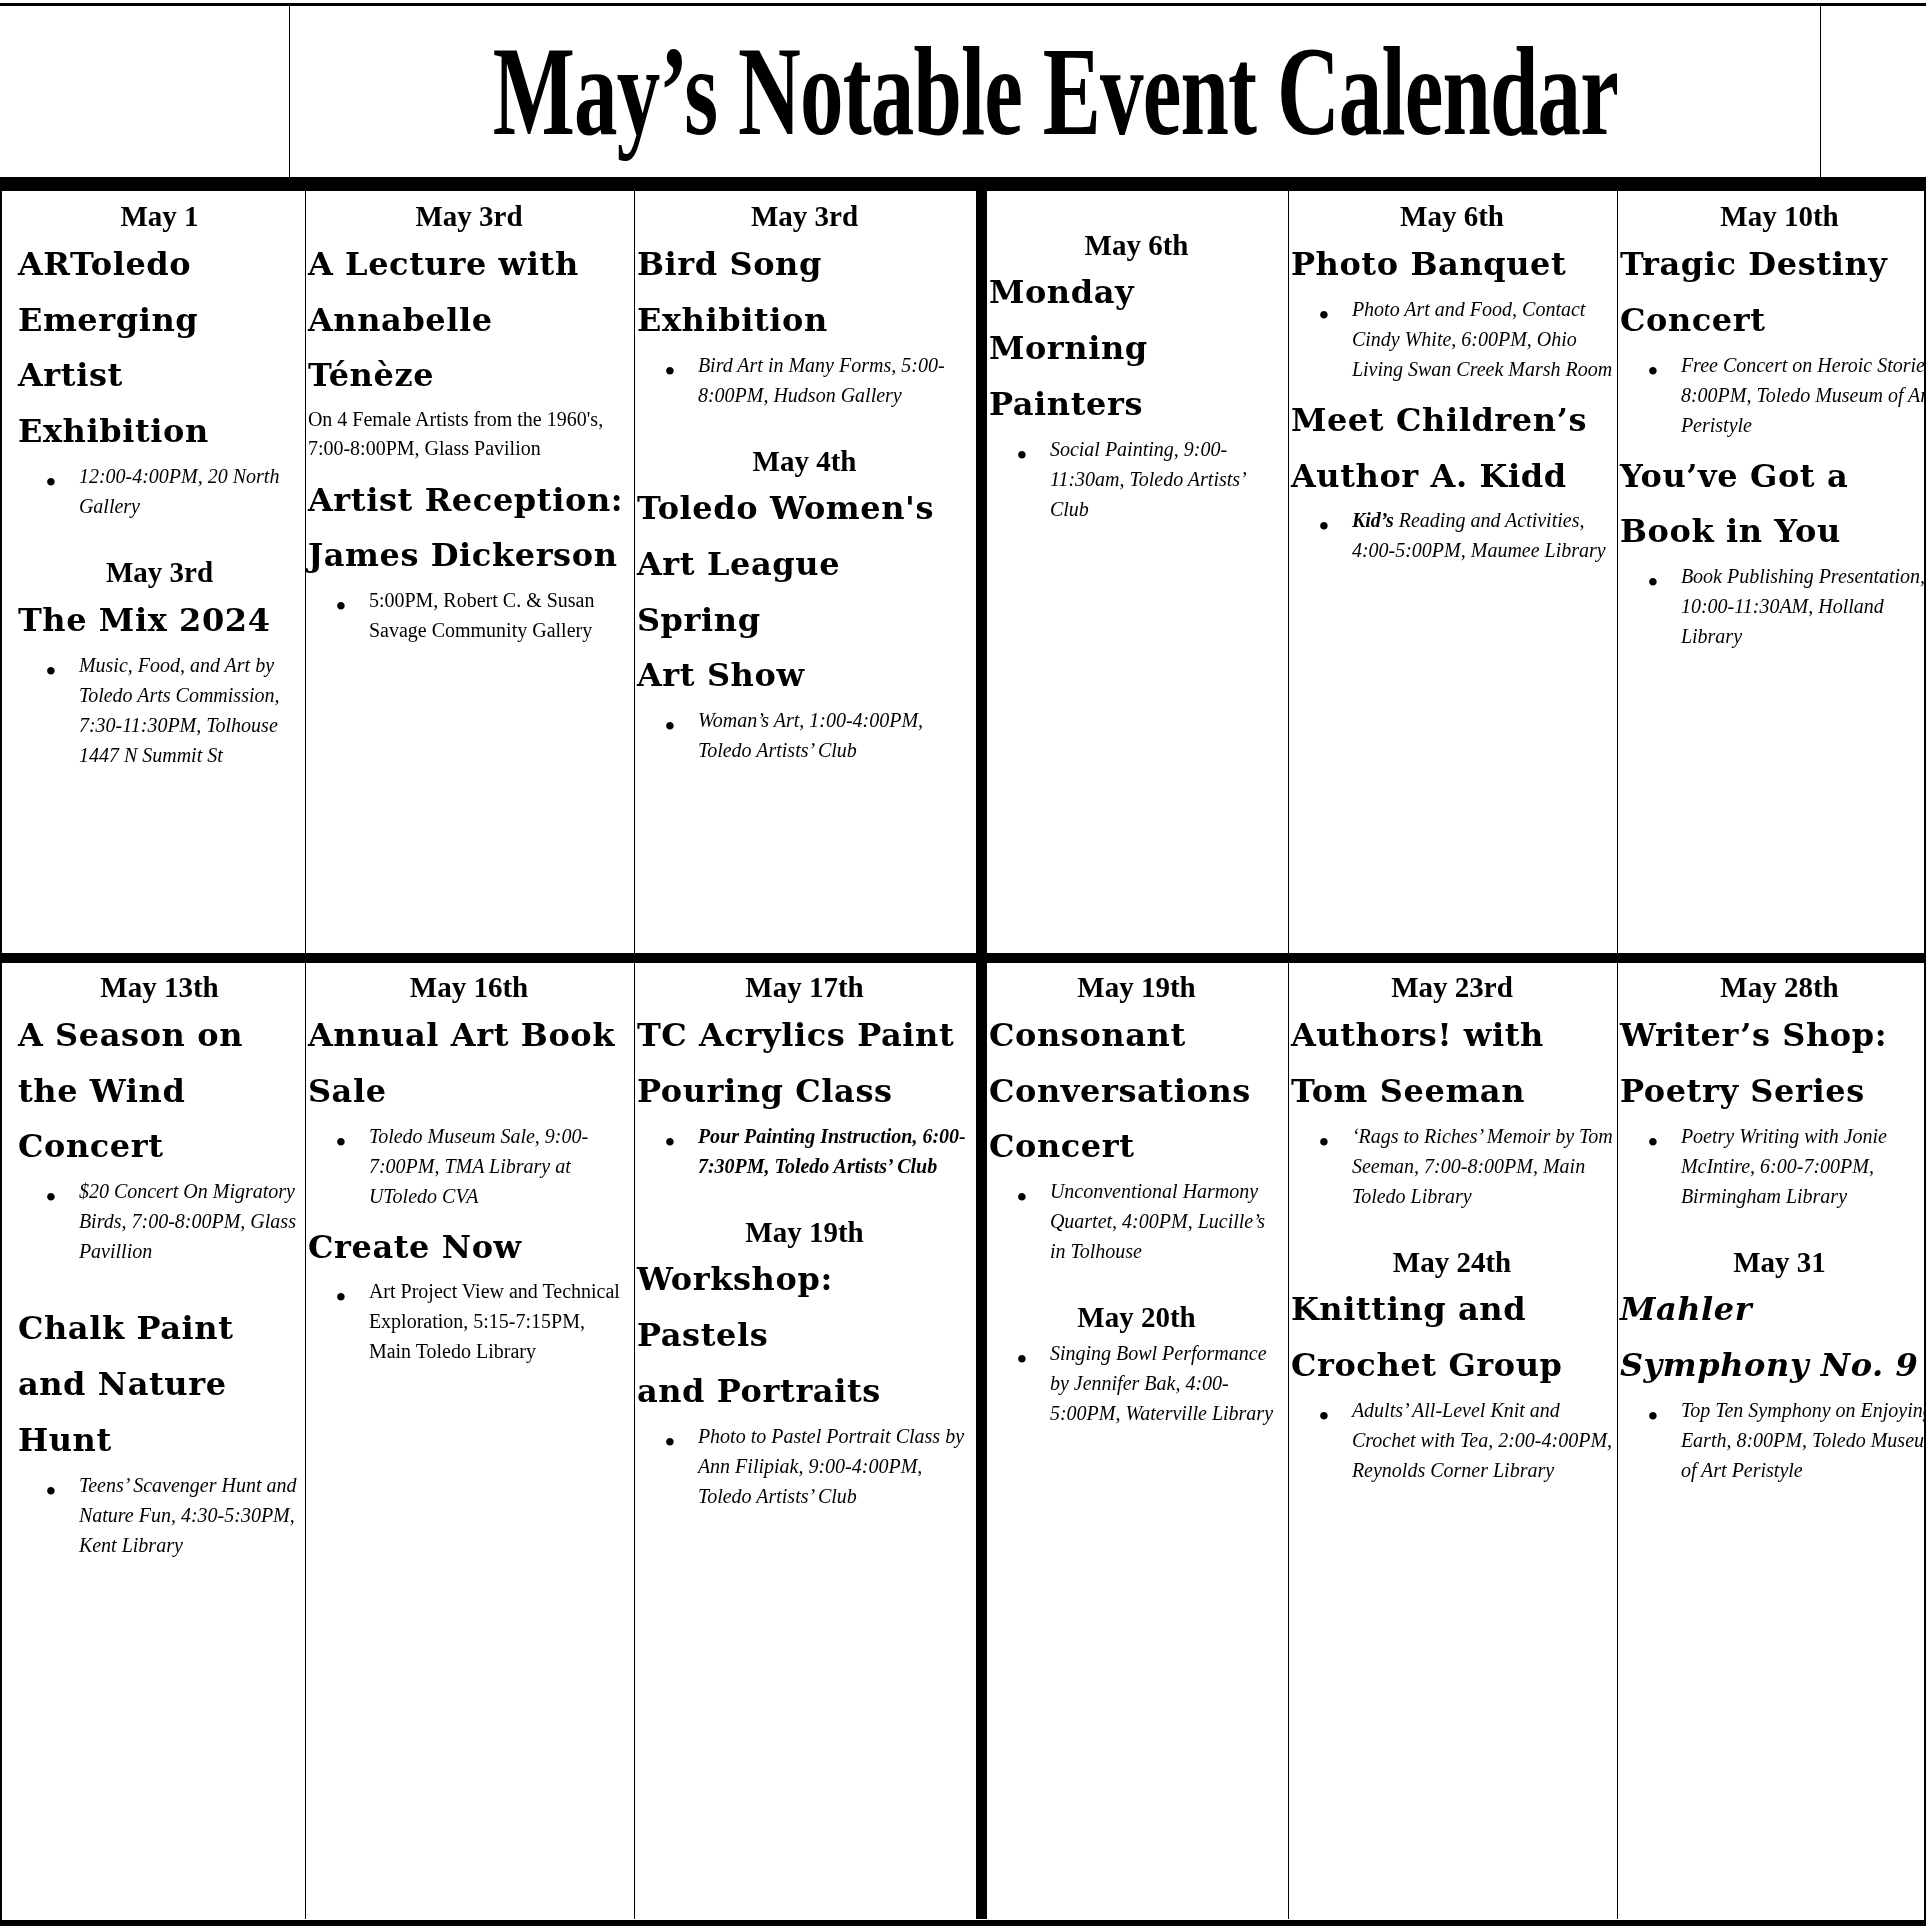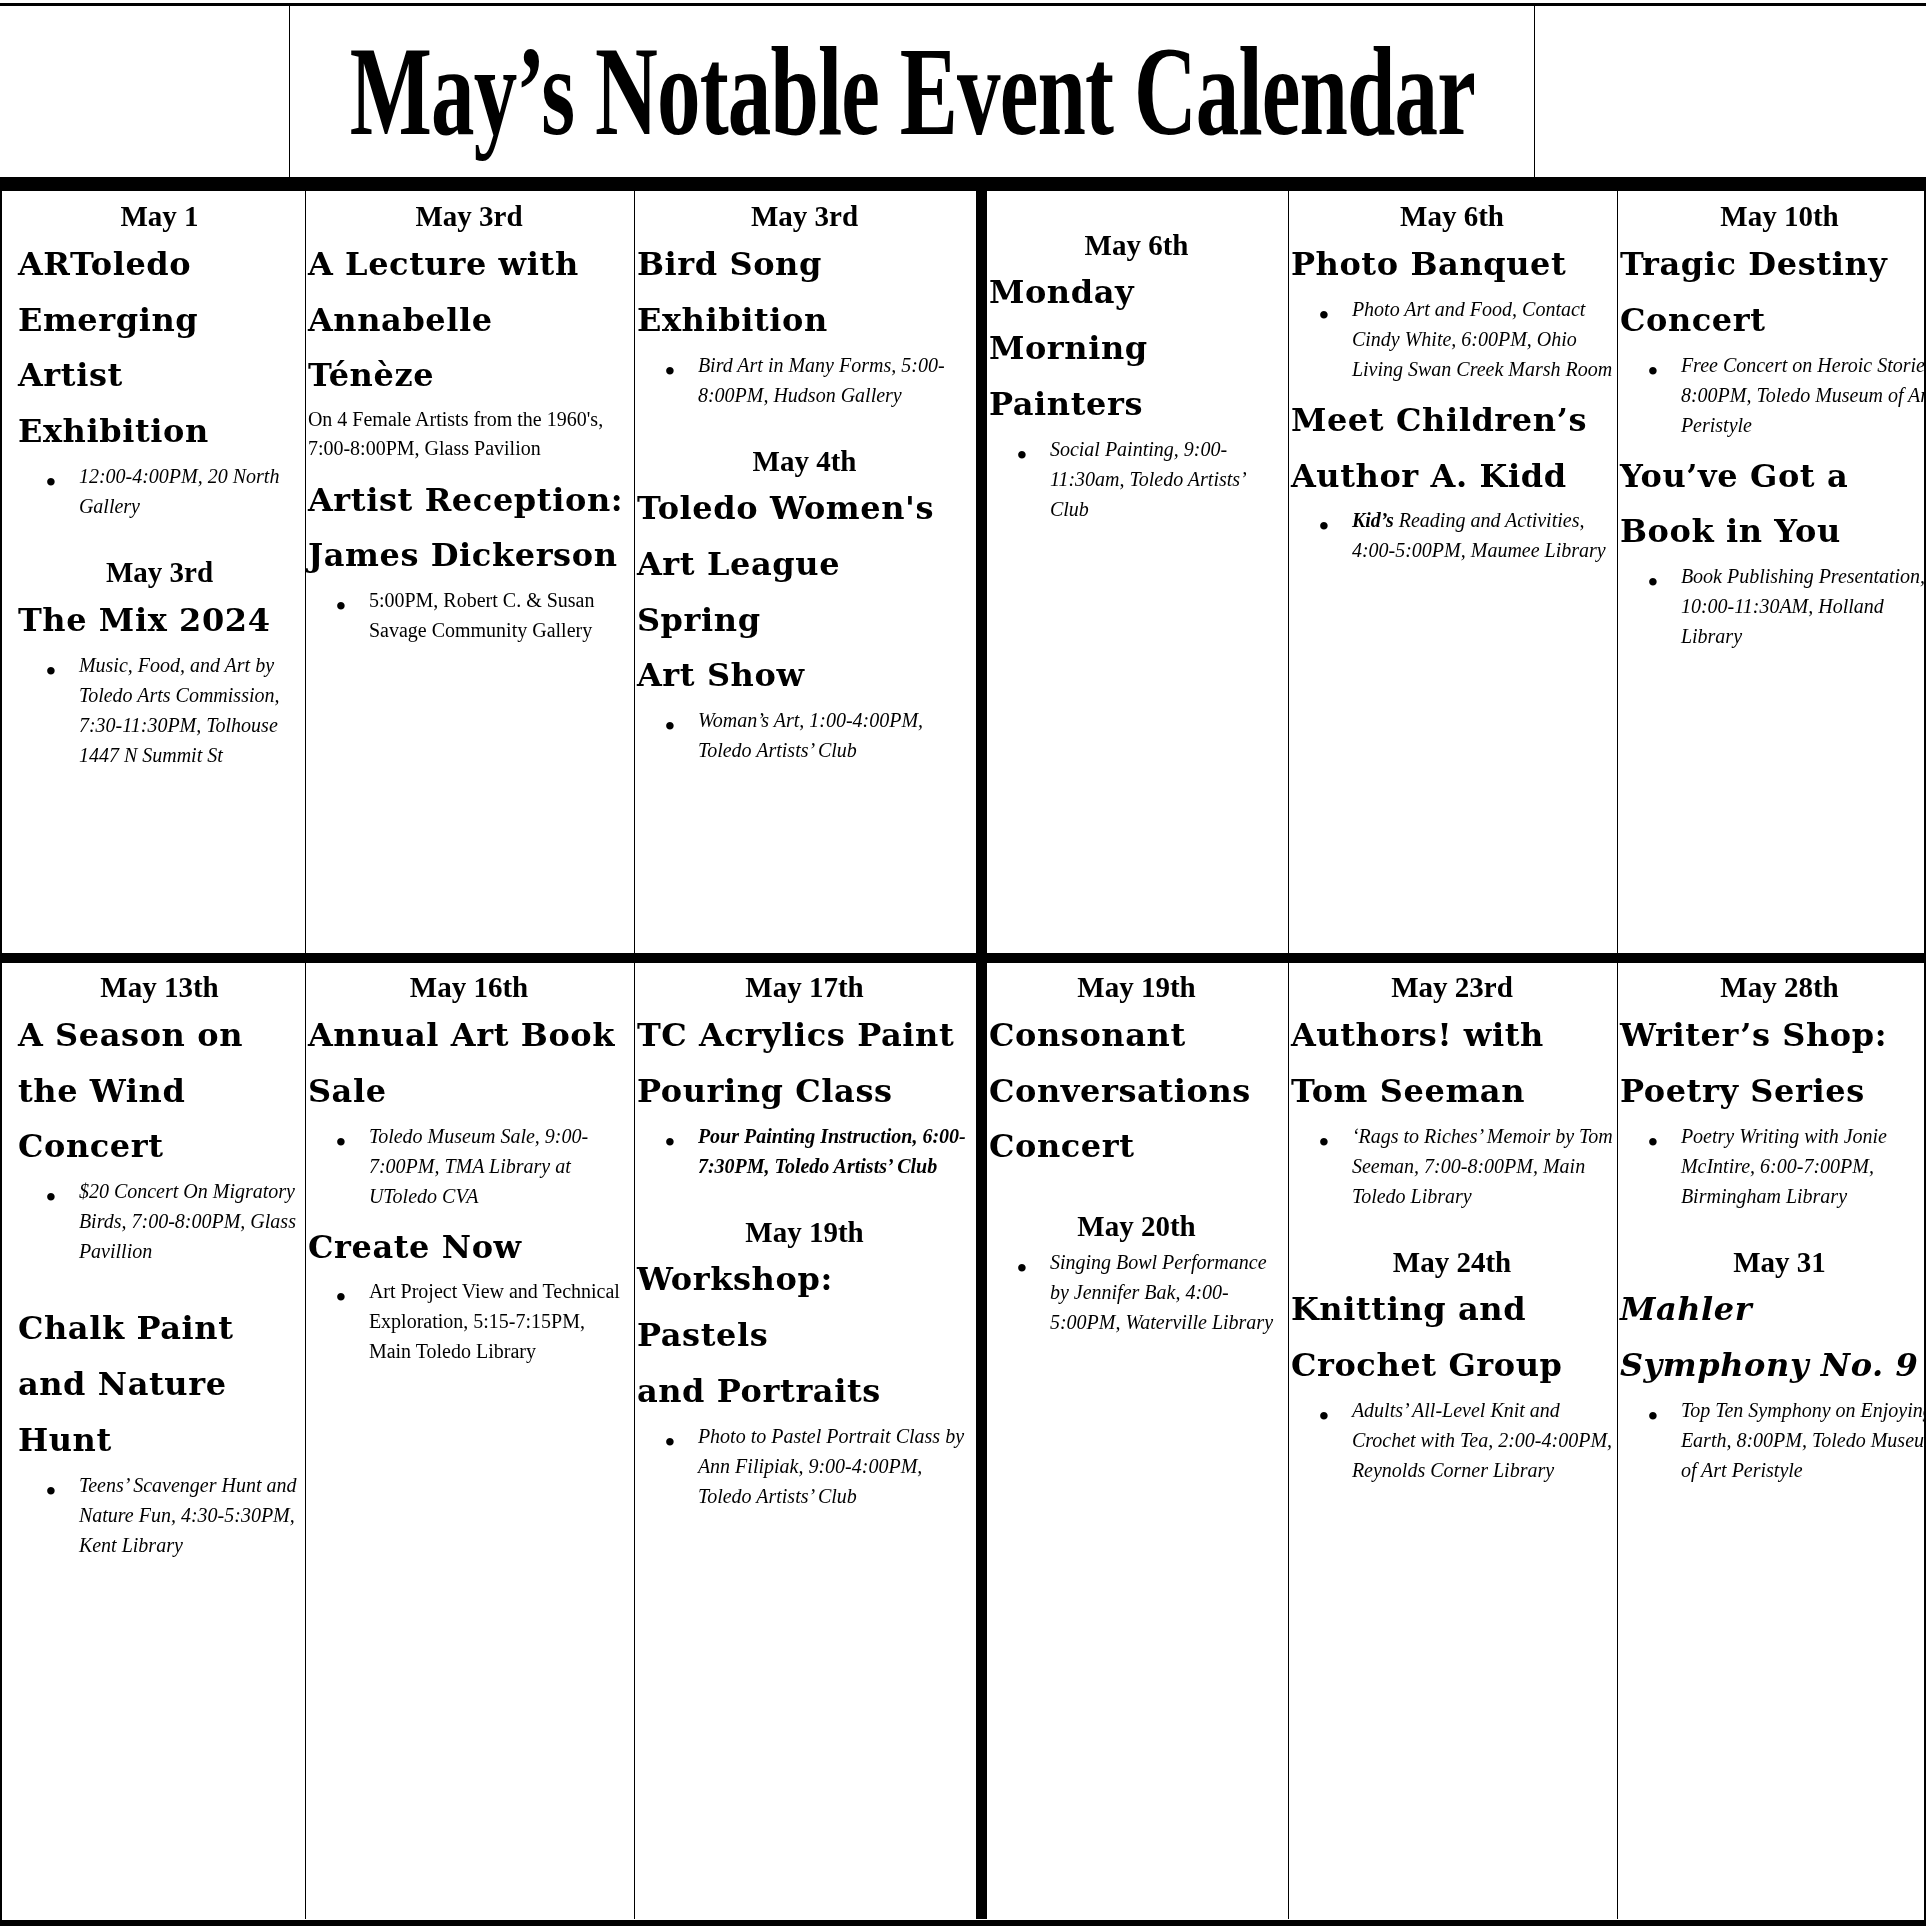--- a/index.html
+++ b/index.html
@@ -5,21 +5,21 @@
   html,body{
     margin:0; padding:0;
     width:1926px; height:1926px;
     background:#ffffff; color:#000000;
     font-family:"Liberation Serif", serif;
     position:relative; overflow:hidden;
   }
   .abs{position:absolute;}
   .topline{top:2.6px; left:0; width:1926px; height:3.2px; background:#000;}
   .titlebox{
-    left:289px; top:5.8px; width:1246px; height:171px;
+    left:289px; top:5.8px; width:1532px; height:171px;
     border-left:1.9px solid #000; border-right:1.9px solid #000;
     box-sizing:border-box;
     display:flex; align-items:center; justify-content:center;
     overflow:visible;
   }
   .main-title{
     margin:0; font-family:"Liberation Serif", serif;
     font-weight:bold; font-size:128px; white-space:nowrap;
     transform:scaleX(0.68); transform-origin:center center;
     letter-spacing:-1.3px;
@@ -237,20 +237,23 @@
           <li class="italic"><span>Photo to Pastel Portrait Class by Ann Filipiak, 9:00-4:00PM, Toledo Artists’ Club</span></li>
         </ul>
       </div>
     </div>
     <div class="cell b17">
       <div class="event">
         <div class="evdate">May 19th</div>
         <div class="evtitle">Consonant
 Conversations
 Concert</div>
+        <ul class="evdesc">
+          <li class="italic"><span>Unconventional Harmony Quartet, 4:00PM, Lucille’s in Tolhouse</span></li>
+        </ul>
       </div>
       <div class="event gap">
         <div class="evdate">May 20th</div>
         <ul class="evdesc">
           <li class="italic"><span>Singing Bowl Performance by Jennifer Bak, 4:00-5:00PM, Waterville Library</span></li>
         </ul>
       </div>
     </div>
     <div class="cell b3">
       <div class="event">

